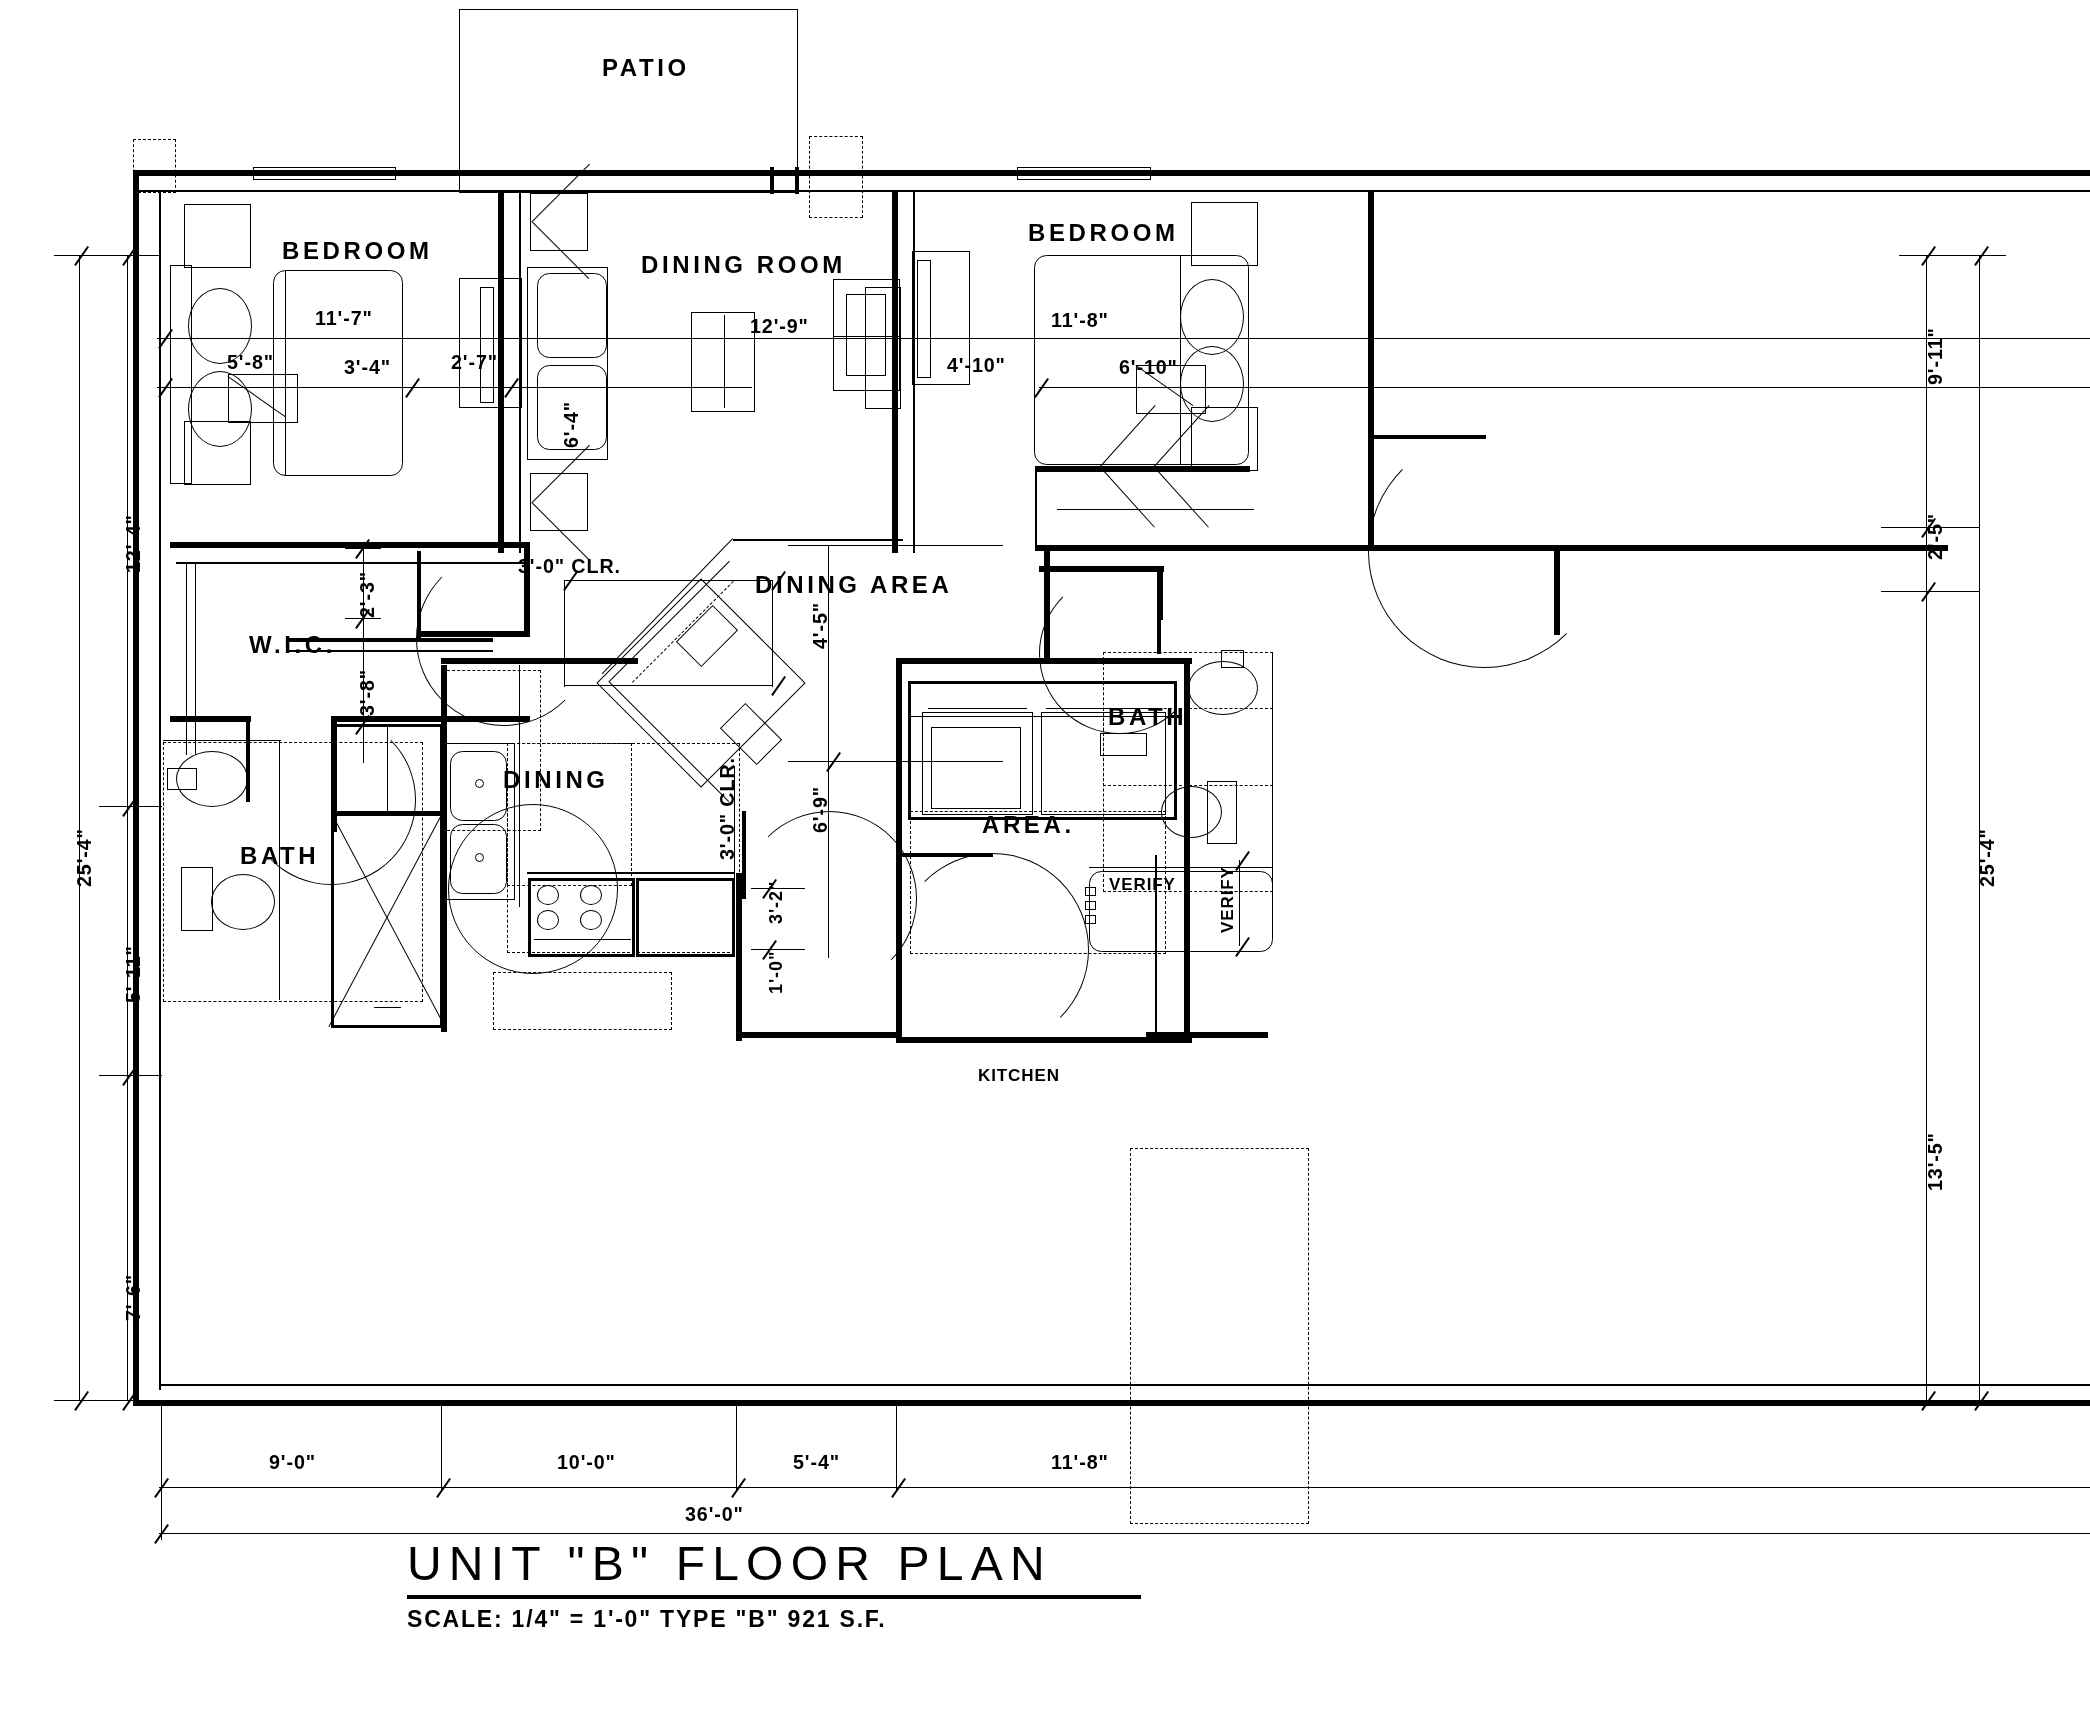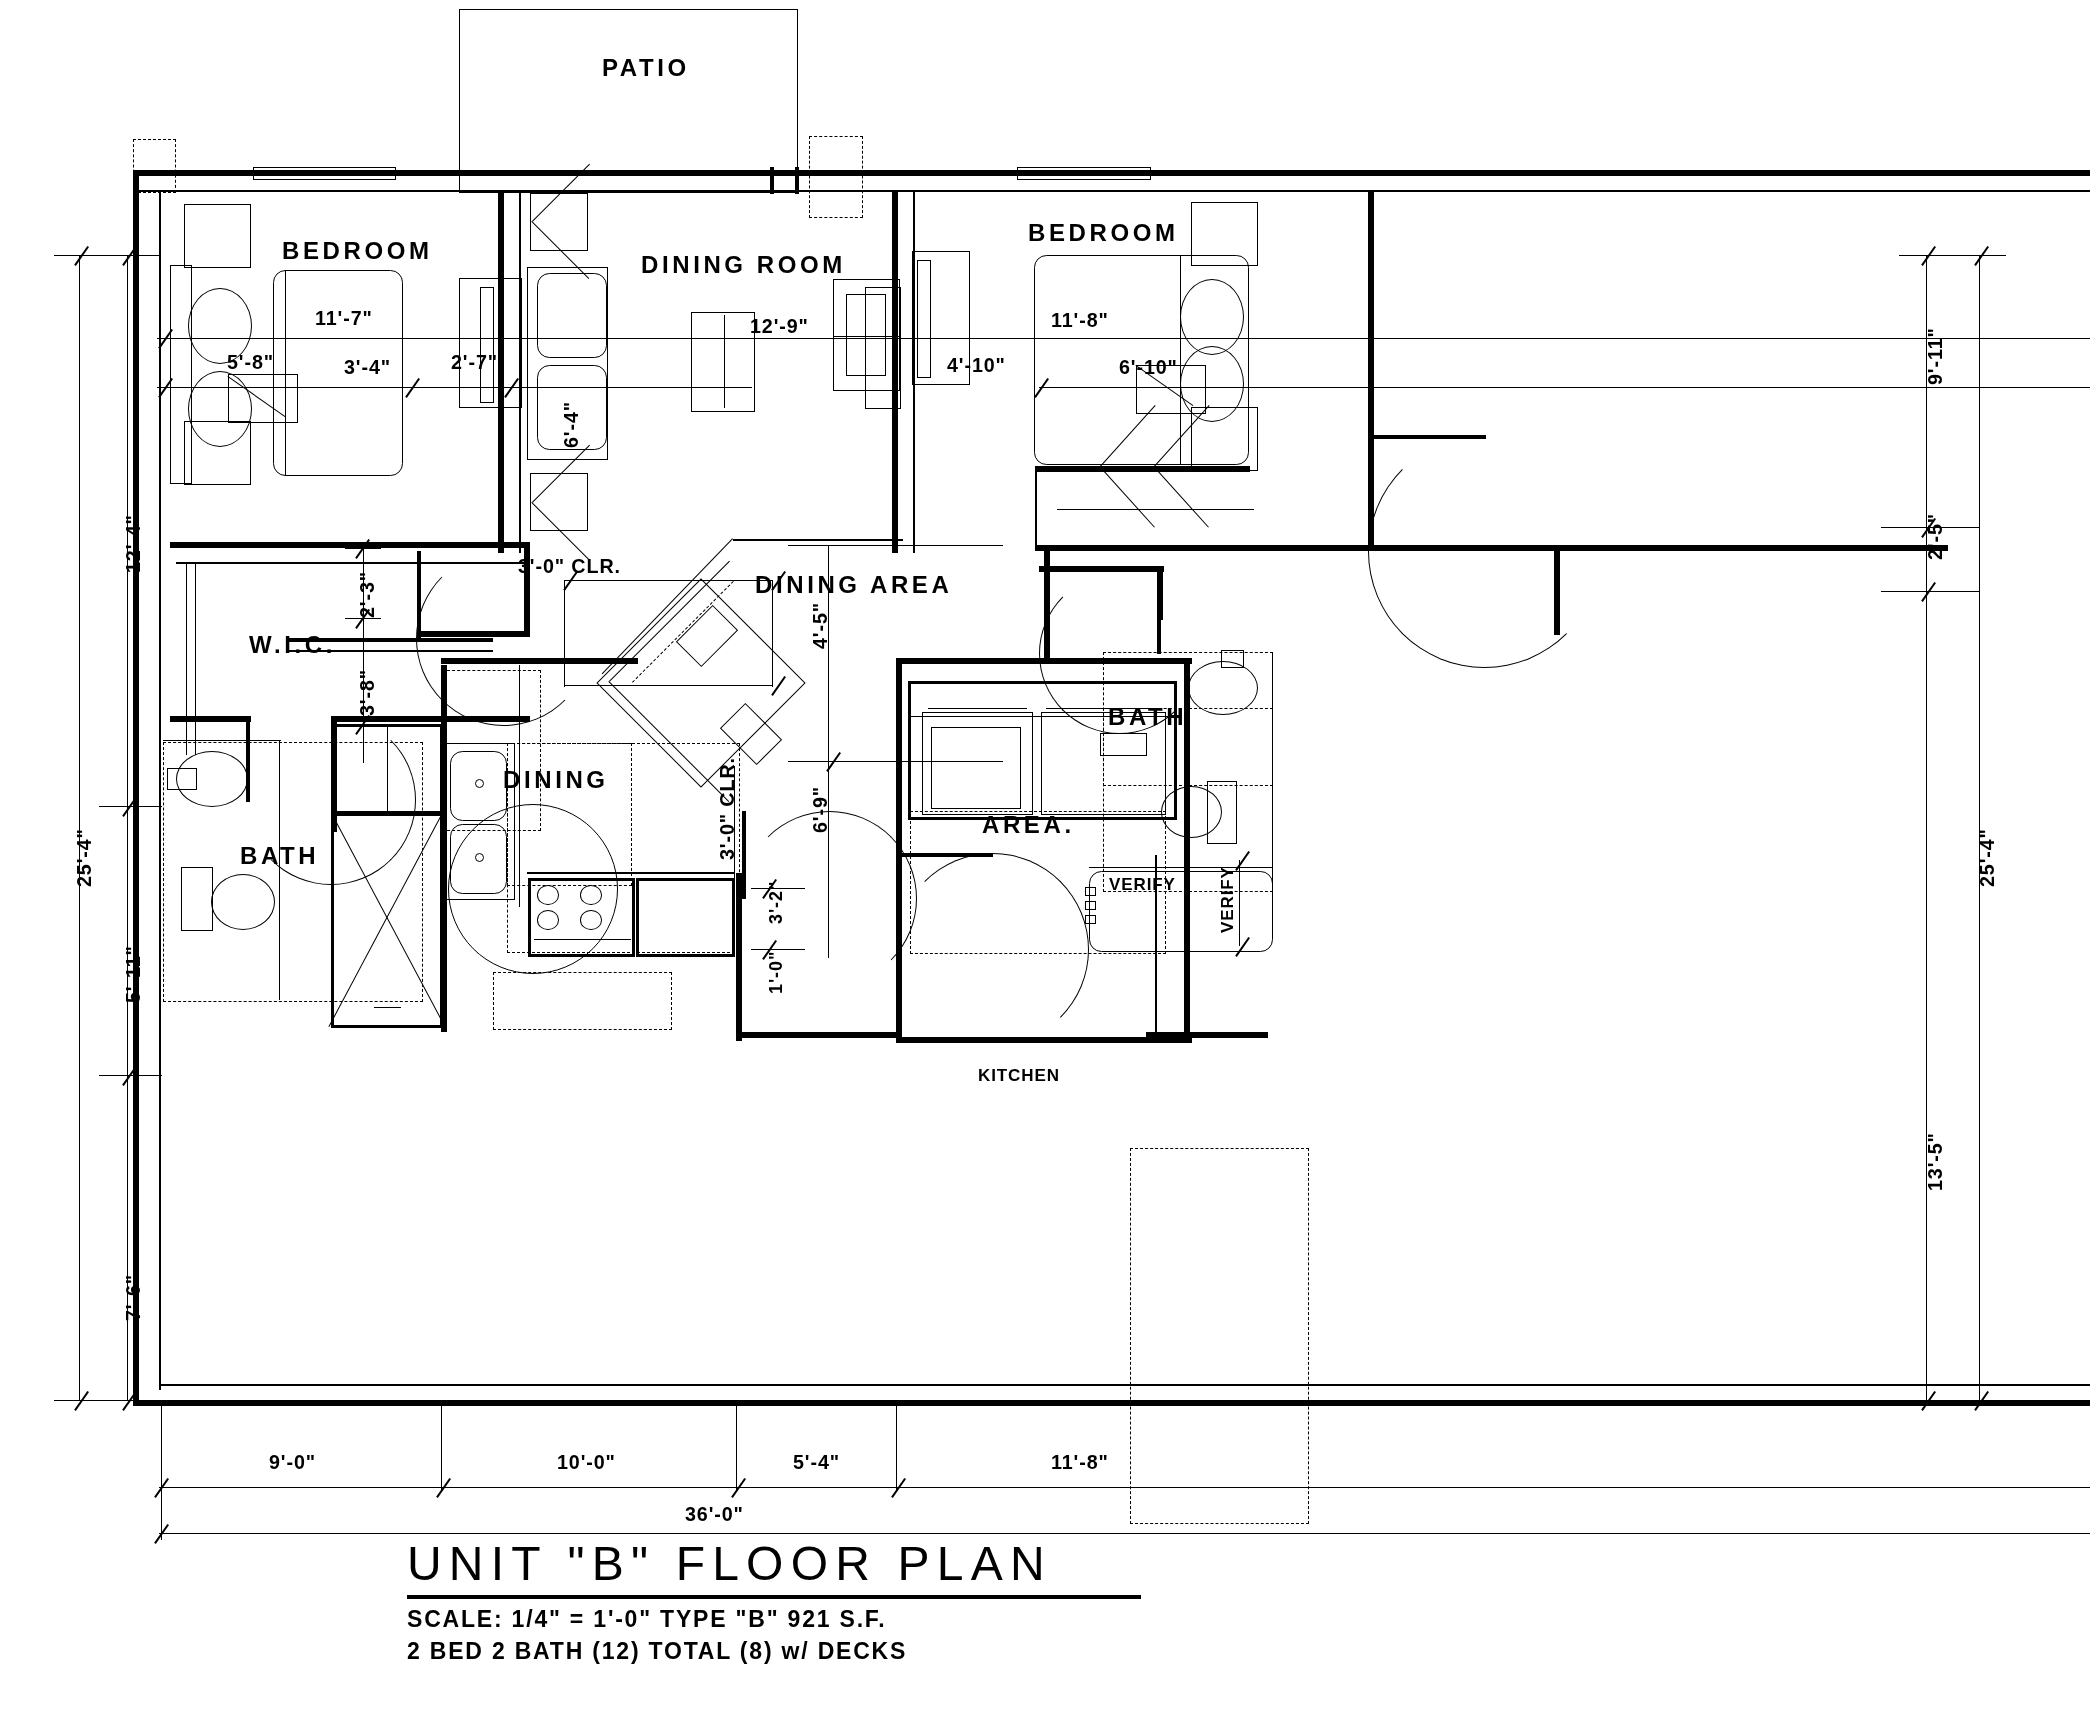--- a/index.html
+++ b/index.html
@@ -379,17 +379,16 @@
   <div class="lbl dim" style="left:269px;top:1451px;">9'-0"</div>
   <div class="lbl dim" style="left:557px;top:1451px;">10'-0"</div>
   <div class="lbl dim" style="left:793px;top:1451px;">5'-4"</div>
   <div class="lbl dim" style="left:1051px;top:1451px;">11'-8"</div>
   <div class="lbl dim" style="left:685px;top:1503px;">36'-0"</div>
 
   <div id="titleblock">
     <div class="main">UNIT "B" FLOOR PLAN</div>
     <div class="rule"></div>
     <div class="sub">SCALE: 1/4" = 1'-0"   TYPE "B" 921 S.F.</div>
-    <div class="sub">2 BED 2 BATH (12) TOTAL (8) w/ DECKS</div>
   </div>
 
 </div>
 
 
 </body></html>

